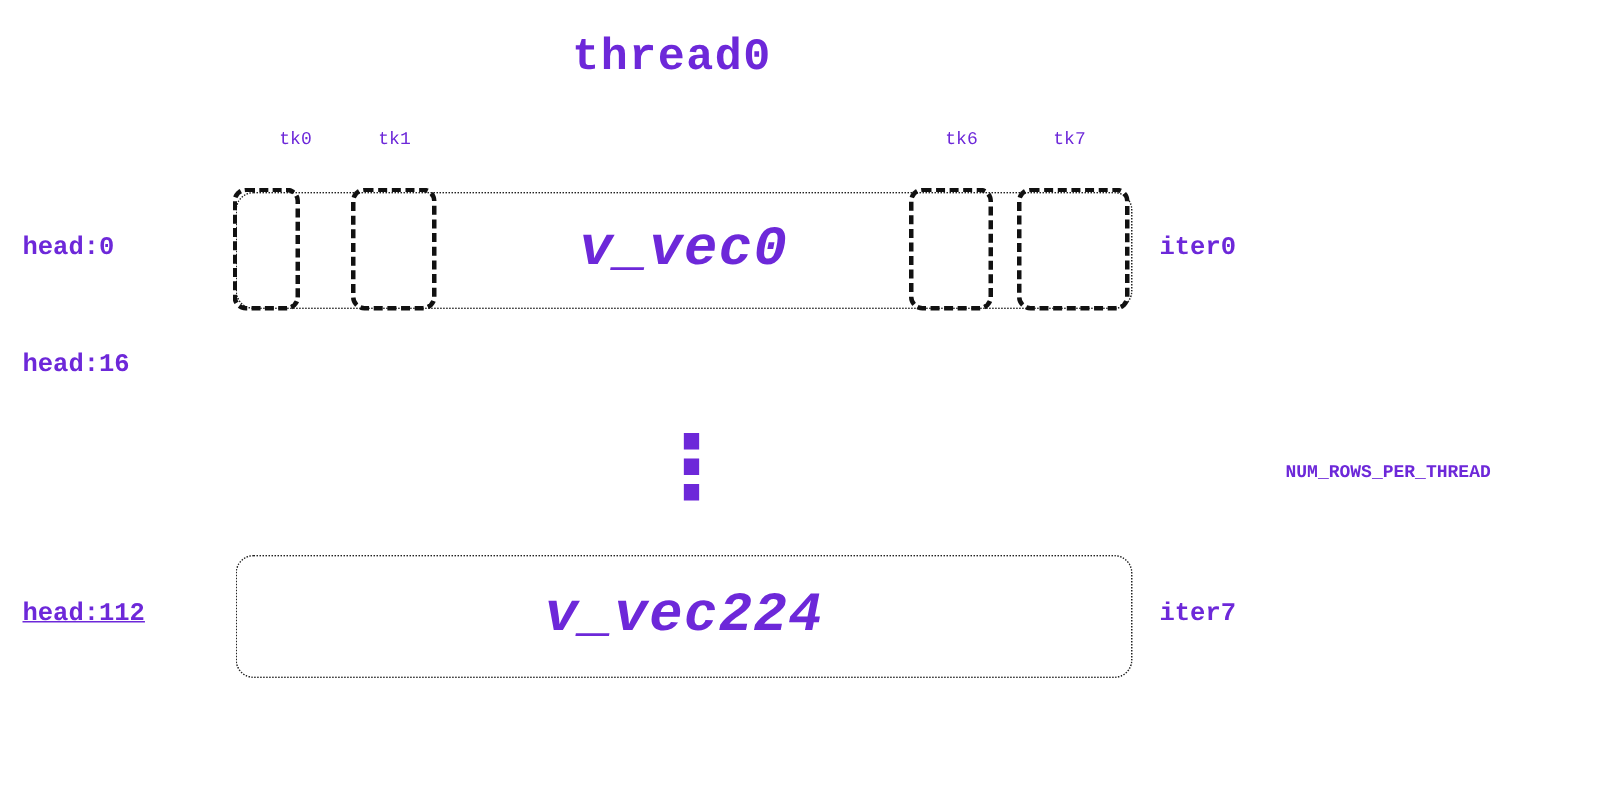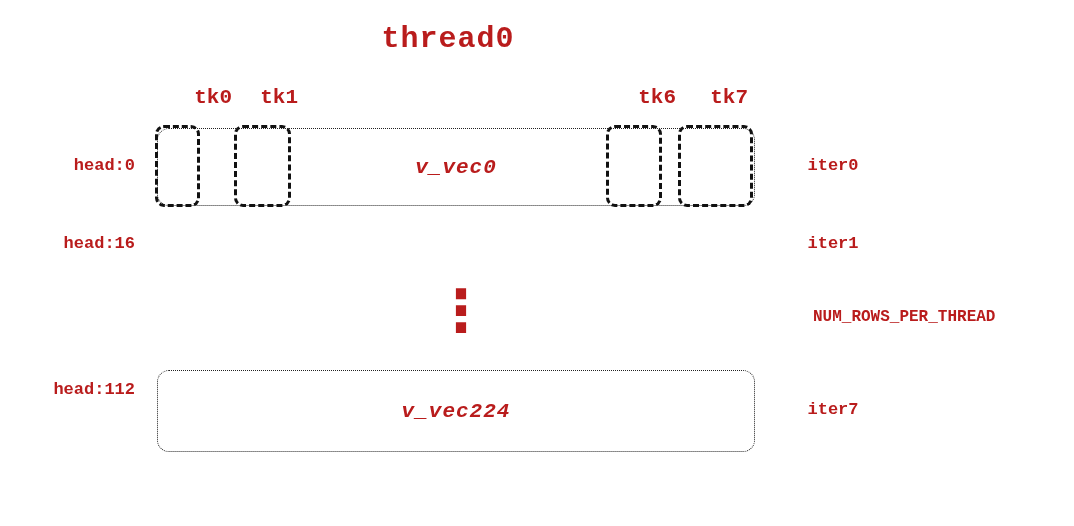--- a/index.html
+++ b/index.html
@@ -1,101 +1,100 @@
 <!DOCTYPE html>
 <html><head>
   <meta charset="utf-8">
   <style>
     html, body { margin: 0; padding: 0; background: #ffffff; }
     .canvas {
       position: relative;
       width: 1074px;
       height: 472px;
       background: #ffffff;
-      color: #b91c1c;
+      color: #6d28d9;
       font-family: "Liberation Mono", "DejaVu Sans Mono", monospace;
       overflow: hidden;
     }
     .abs { position: absolute; }
 
     .title {
       left: 318px; top: 22px; width: 260px;
       text-align: center;
       font-size: 30px; font-weight: bold; letter-spacing: 1px;
     }
 
     .tk {
       top: 86px; width: 70px;
-      text-align: right;
-      font-size: 21px; font-weight: bold;
+      text-align: center;
+      font-size: 12px; font-weight: normal;
     }
     .tk0 { left: 162px; }
     .tk1 { left: 228px; }
     .tk6 { left: 606px; }
     .tk7 { left: 678px; }
 
     .rowbox {
       left: 157px; width: 598px;
       border: 1.5px dotted #222;
       border-radius: 12px;
       box-sizing: border-box;
       display: flex; align-items: center; justify-content: center;
       background: transparent;
     }
     .row1 { top: 128px; height: 78px; }
     .row2 { top: 206px; height: 78px; }
     .row3 { top: 370px; height: 82px; }
 
     .vec {
-      font-size: 21px; font-weight: bold; font-style: italic;
+      font-size: 37px; font-weight: bold; font-style: italic;
       letter-spacing: 1px;
     }
 
     .tkbox {
       top: 125px; height: 82px;
       border: 3.5px dashed #111;
       border-radius: 9px;
       box-sizing: border-box;
       background: transparent;
     }
     .tkbox0 { left: 155px; width: 45px; }
     .tkbox1 { left: 234px; width: 57px; }
     .tkbox6 { left: 606px; width: 56px; }
     .tkbox7 { left: 678px; width: 75px; }
 
     .head {
       left: 15px; width: 120px;
-      text-align: right;
       font-size: 17px; font-weight: bold;
       white-space: nowrap;
     }
     .head1 { top: 156px; }
     .head2 { top: 234px; }
-    .head3 { top: 380px; }
+    .head3 { top: 400px; text-decoration: underline; }
 
     .iter {
       left: 773px; width: 120px;
-      text-align: center;
+      text-align: left;
       font-size: 17px; font-weight: bold;
       white-space: nowrap;
     }
     .iter1 { top: 156px; }
     .iter2 { top: 234px; }
     .iter3 { top: 400px; }
 
     .dots {
       left: 432px; top: 280px; width: 32px;
       text-align: center;
       font-family: "DejaVu Sans", sans-serif;
       font-size: 58px; line-height: 62px; font-weight: bold;
     }
 
     .annot {
-      left: 813px; top: 308px;
-      font-size: 16px; font-weight: bold;
+      left: 857px; top: 308px;
+      font-size: 12px; font-weight: bold;
       white-space: nowrap;
     }
 
     .bottom {
       left: 345px; top: 482px; width: 220px;
       text-align: center;
       font-size: 17px; font-weight: bold;
     }
   </style>
 </head>
@@ -120,21 +119,20 @@
   <div class="abs rowbox row3">
     <span class="vec">v_vec224</span>
   </div>
 
   <div class="abs tkbox tkbox0"></div>
   <div class="abs tkbox tkbox1"></div>
   <div class="abs tkbox tkbox6"></div>
   <div class="abs tkbox tkbox7"></div>
 
   <div class="abs iter iter1">iter0</div>
-  <div class="abs iter iter2">iter1</div>
   <div class="abs iter iter3">iter7</div>
 
   <div class="abs dots">⋮</div>
 
   <div class="abs annot">NUM_ROWS_PER_THREAD</div>
 
 
 </div>
 
 </body></html>

